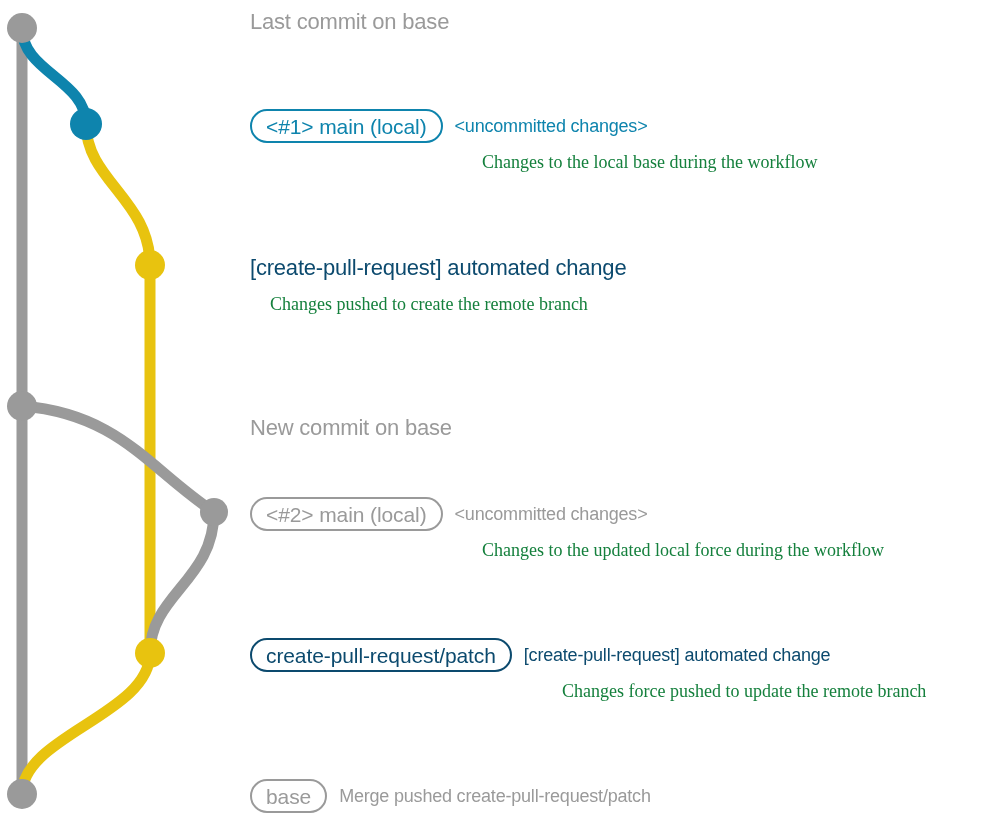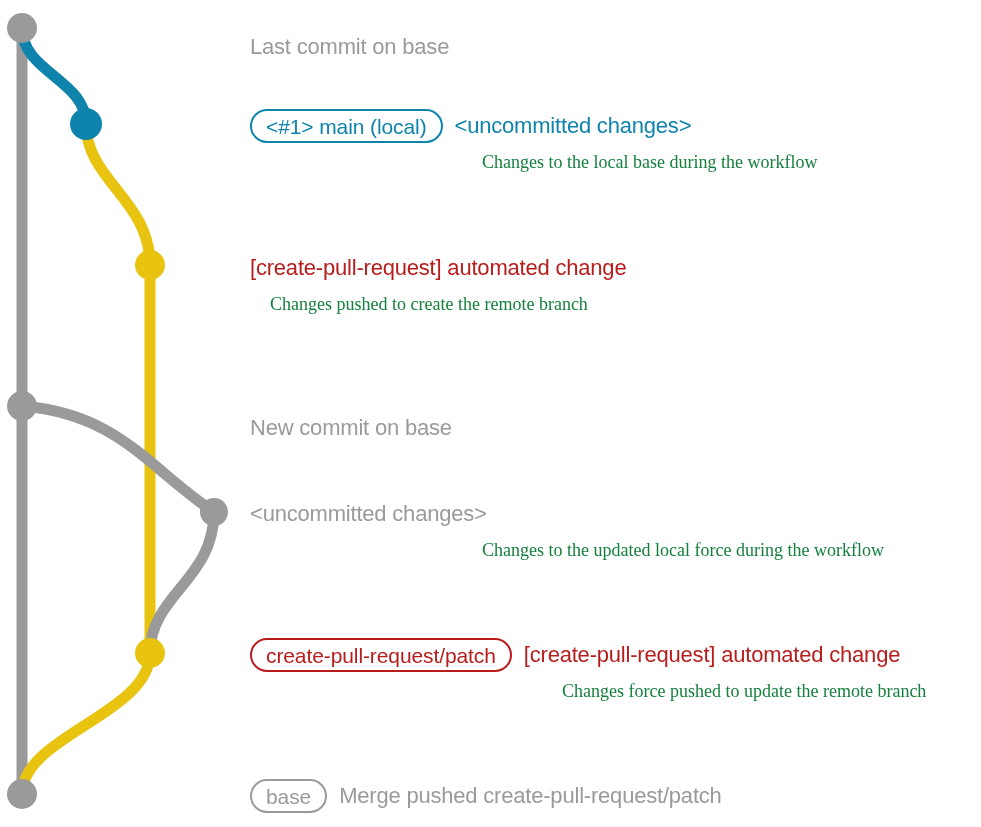--- a/index.html
+++ b/index.html
@@ -55,39 +55,39 @@
     box-sizing: border-box;
     padding: 0 14px;
     border: 2px solid currentColor;
     border-radius: 18px;
     font-size: 21px;
     line-height: 1;
     letter-spacing: -0.1px;
   }
 
   .title {
-    font-size: 22px;
+    font-size: 18px;
     line-height: 1;
     letter-spacing: -0.2px;
     white-space: nowrap;
   }
 
   
   .desc {
     font-family: "Liberation Serif", "DejaVu Serif", serif;
     font-size: 18px;
     color: #15803d;
     line-height: 1;
     white-space: nowrap;
     margin-top: 9px;
   }
 
   
   .c-teal   { color: #0e84ad; }
-  .c-yellow { color: #b91c1c; }
+  .c-yellow { color: #0c4a6e; }
   .c-gray   { color: #9a9a9a; }
 
   
   .plain-title {
     font-size: 22px;
     line-height: 1;
     white-space: nowrap;
     letter-spacing: -0.2px;
   }
 </style>
@@ -110,21 +110,21 @@
   <circle cx="86" cy="124" r="16" fill="#0e84ad"></circle>
   <circle cx="150" cy="265" r="15" fill="#e8c30f"></circle>
   <circle cx="22" cy="406" r="15" fill="#9a9a9a"></circle>
   <circle cx="214" cy="512" r="14" fill="#9a9a9a"></circle>
   <circle cx="150" cy="653" r="15" fill="#e8c30f"></circle>
   <circle cx="22" cy="794" r="15" fill="#9a9a9a"></circle>
 </svg>
 
 <div class="rows-layer">
 
-  <div class="row" style="top:29px">
+  <div class="row" style="top:4px">
     <div class="headline">
       <span class="plain-title c-gray">Last commit on base</span>
     </div>
   </div>
 
   <div class="row" style="top:108px">
     <div class="headline">
       <span class="pill c-teal">&lt;#1&gt; main (local)</span>
       <span class="title c-teal">&lt;uncommitted changes&gt;</span>
     </div>
@@ -139,20 +139,21 @@
   </div>
 
   <div class="row" style="top:410px">
     <div class="headline">
       <span class="plain-title c-gray">New commit on base</span>
     </div>
   </div>
 
   <div class="row" style="top:496px">
     <div class="headline">
+      <span class="pill c-gray">&lt;#2&gt; main (local)</span>
       <span class="title c-gray">&lt;uncommitted changes&gt;</span>
     </div>
     <div class="desc" style="margin-left:232px">Changes to the updated local force during the workflow</div>
   </div>
 
   <div class="row" style="top:637px">
     <div class="headline">
       <span class="pill c-yellow">create-pull-request/patch</span>
       <span class="title c-yellow">[create-pull-request] automated change</span>
     </div>

